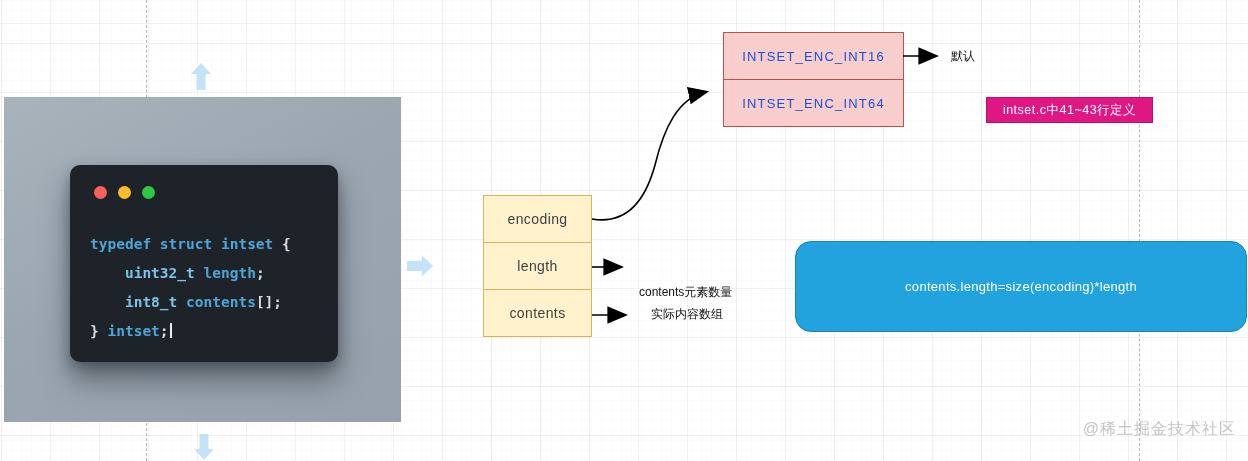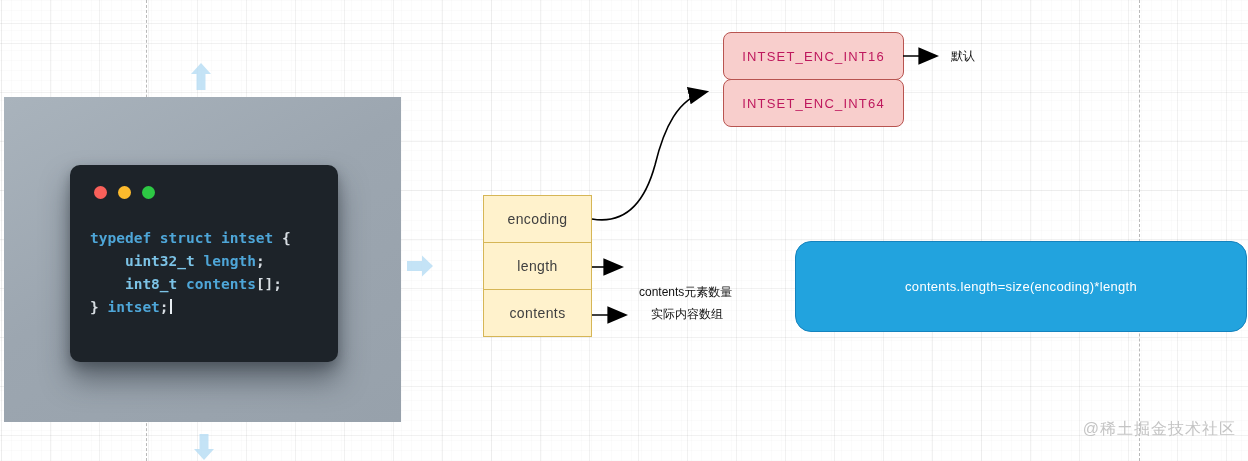--- a/index.html
+++ b/index.html
@@ -15,31 +15,31 @@
   
   .shot{position:absolute;left:4px;top:97px;width:397px;height:325px;
     background:linear-gradient(150deg,#a9b3bc 0%,#9ca6b0 45%,#97a1ab 100%);}
   .term{position:absolute;left:66px;top:68px;width:268px;height:197px;background:#1d2329;
     border-radius:10px;box-shadow:0 18px 28px rgba(36,44,52,.5),0 5px 12px rgba(36,44,52,.35);}
   .dots{position:absolute;left:24px;top:21px;display:flex;gap:11px;}
   .dot{width:13px;height:13px;border-radius:50%;}
   .dot.r{background:#f9605a}.dot.y{background:#fdbb2d}.dot.g{background:#2dc844}
   .code{position:absolute;left:20px;top:62px;font-family:"DejaVu Sans Mono",monospace;
     font-weight:bold;font-size:14.5px;line-height:23px;}
-  .cl{white-space:pre;}
+  .cl{white-space:pre;margin-top:6px;}
   .cy{color:#4ea6d8}.ty{color:#7cc3e6}.pl{color:#d7dde2}
   .cursor{display:inline-block;width:2px;height:15px;background:#e8eef2;vertical-align:-2px;margin-left:1px;}
 
   
   .stack{position:absolute;box-sizing:border-box;}
   .stack .cell{box-sizing:border-box;display:flex;align-items:center;justify-content:center;
     height:48px;border:1px solid;margin-top:-1px;}
   .stack .cell:first-child{margin-top:0;}
   .pinkstack{left:723px;top:32px;width:181px;}
-  .pinkstack .cell{background:#f8cecc;border-color:#b85450;color:#be185d;font-size:13px;letter-spacing:1.2px;border-radius:8px;}
+  .pinkstack .cell{background:#f8cecc;border-color:#b85450;color:#1d4ed8;font-size:13px;letter-spacing:1.2px;}
   .yellowstack{left:483px;top:195px;width:109px;}
   .yellowstack .cell{background:#fff2cc;border-color:#d6b656;color:#404040;font-size:14px;letter-spacing:.4px;}
 
   .badge{position:absolute;left:986px;top:97px;width:167px;height:26px;background:#e01783;
     border:1px solid #bd1069;box-sizing:border-box;color:#fff;font-size:12.5px;letter-spacing:.5px;
     display:flex;align-items:center;justify-content:center;}
   .formula{position:absolute;left:795px;top:241px;width:452px;height:91px;background:#22a3de;
     border:1px solid #1583be;box-sizing:border-box;border-radius:16px;color:#fff;font-size:13px;
     letter-spacing:.3px;display:flex;align-items:center;justify-content:center;}
 
@@ -89,20 +89,21 @@
         <span>encoding</span>
       </div>
     <div class="cell">
         <span>length</span>
       </div>
     <div class="cell">
         <span>contents</span>
       </div>
   </div>
 
+  <div class="badge">intset.c中41~43行定义</div>
   <div class="formula">contents.length=size(encoding)*length</div>
   <div class="note n-default">默认</div>
   <div class="note n-length">contents元素数量</div>
   <div class="note n-contents">实际内容数组</div>
   <div class="watermark">@稀土掘金技术社区</div>
 
   <svg class="overlay" width="1248" height="461" viewBox="0 0 1248 461">
     <defs>
       <marker id="ah" markerWidth="13" markerHeight="11" refX="11" refY="5.5" orient="auto">
         <path d="M0,0 L13,5.5 L0,11 Z" fill="#000"></path>

